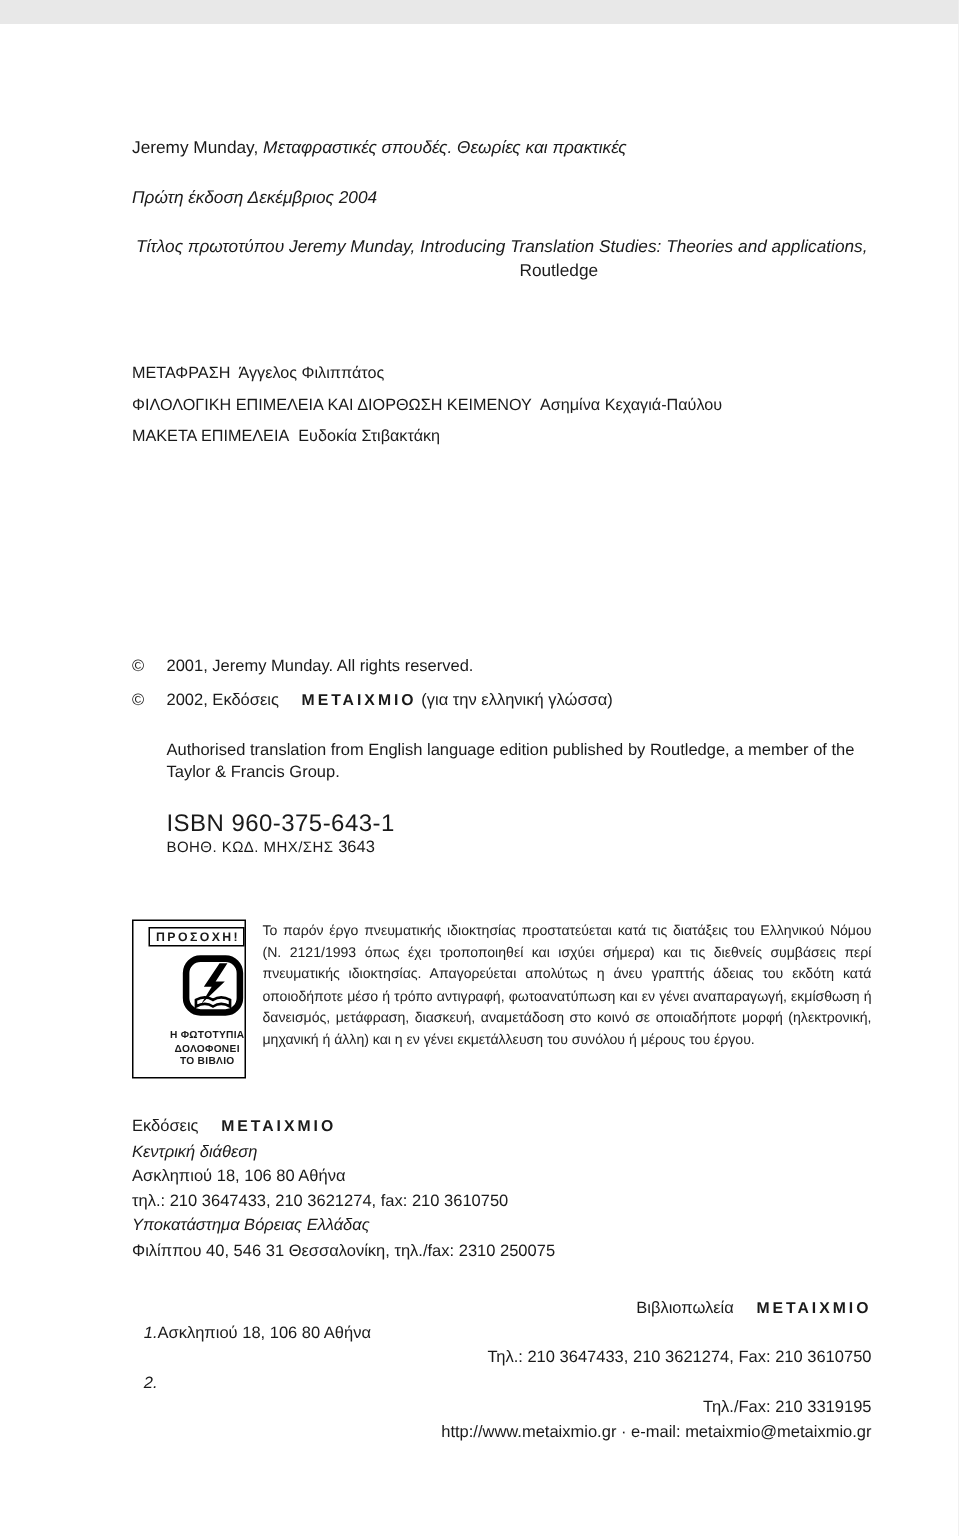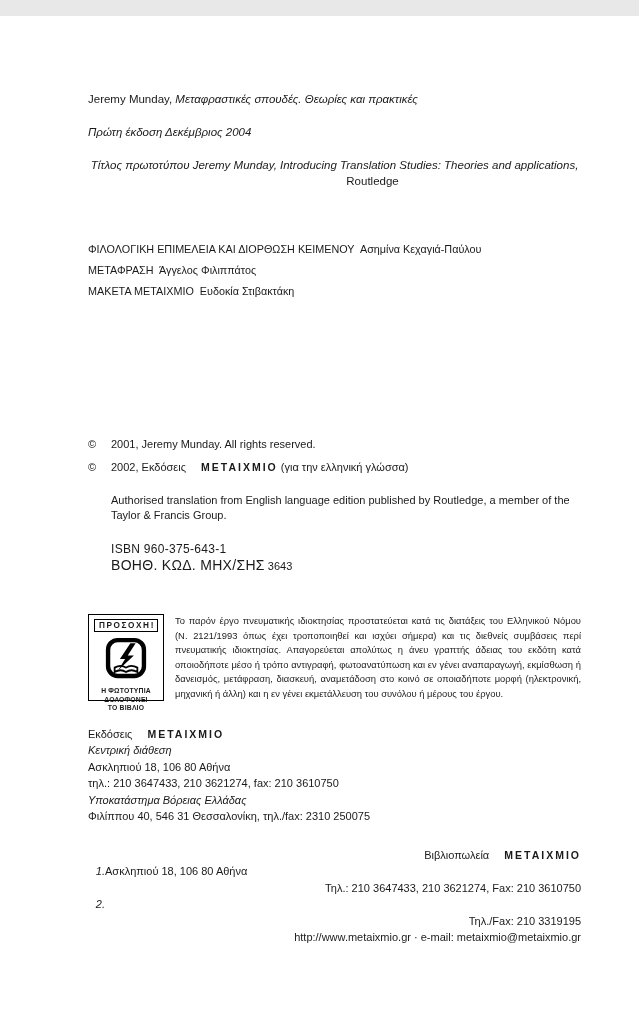--- a/index.html
+++ b/index.html
@@ -30,29 +30,29 @@
   .copyright-block { margin-top: 134px; }
   .c-row { display: flex; font-size: 11px; line-height: 16px; margin-bottom: 7px; }
   .c-sym { width: 23px; flex: 0 0 23px; }
 
   .authorised {
     margin-top: 18px; margin-left: 23px;
     font-size: 11px; line-height: 15px; max-width: 462px;
   }
 
   .isbn-block { margin-top: 18px; margin-left: 23px; }
-  .isbn-line { font-size: 12px; line-height: 17px; letter-spacing: .3px; }
+  .isbn-line { font-size: 16px; line-height: 17px; letter-spacing: .3px; }
   .code-line { font-size: 11px; line-height: 15px; }
-  .code-label { font-size: 14px; letter-spacing: .3px; }
+  .code-label { font-size: 10px; letter-spacing: .3px; }
 
   .warning-section { display: flex; margin-top: 40px; }
   .warning-box {
-    flex: 0 0 76px; width: 76px; height: 87px;
+    flex: 0 0 76px; width: 76px; height: 106px;
     border: 1px solid #000;
-    display: flex; flex-direction: column; align-items: center;
+    display: flex; flex-direction: column; align-items: flex-end;
     padding-top: 4px; box-sizing: border-box;
   }
   .attention {
     font-size: 8.2px; font-weight: bold; letter-spacing: 1.6px;
     border: 1px solid #000; padding: 1px 2px 1px 4px; white-space: nowrap;
   }
   .warn-icon { margin-top: 5px; }
   .warn-caption {
     margin-top: 4px; font-size: 6.8px; font-weight: bold;
     text-align: center; line-height: 8.5px; letter-spacing: .2px;
@@ -92,27 +92,27 @@
 
   <div class="orig-block">
     <div class="line">
       <span class="it">Τίτλος πρωτοτύπου  </span><span class="it">Jeremy Munday, Introducing Translation Studies: Theories and applications,</span>
     </div>
     <div class="line orig-line2">Routledge</div>
   </div>
 
   <div class="credits">
     <div class="credit-row">
+      <span>ΜΕΤΑΦΡΑΣΗ</span>&nbsp; <span>Άγγελος Φιλιππάτος</span>
+    </div>
+    <div class="credit-row">
       <span>ΦΙΛΟΛΟΓΙΚΗ ΕΠΙΜΕΛΕΙΑ ΚΑΙ ΔΙΟΡΘΩΣΗ ΚΕΙΜΕΝΟΥ</span>&nbsp; <span>Ασημίνα Κεχαγιά-Παύλου</span>
     </div>
     <div class="credit-row">
-      <span>ΜΕΤΑΦΡΑΣΗ</span>&nbsp; <span>Άγγελος Φιλιππάτος</span>
-    </div>
-    <div class="credit-row">
-      <span>ΜΑΚΕΤΑ ΜΕΤΑΙΧΜΙΟ</span>&nbsp; <span>Ευδοκία Στιβακτάκη</span>
+      <span>ΜΑΚΕΤΑ ΕΠΙΜΕΛΕΙΑ</span>&nbsp; <span>Ευδοκία Στιβακτάκη</span>
     </div>
   </div>
 
   <div class="copyright-block">
     <div class="c-row">
       <span class="c-sym">©</span>
       <span>2001, Jeremy Munday. All rights reserved.</span>
     </div>
     <div class="c-row">
       <span class="c-sym">©</span>

